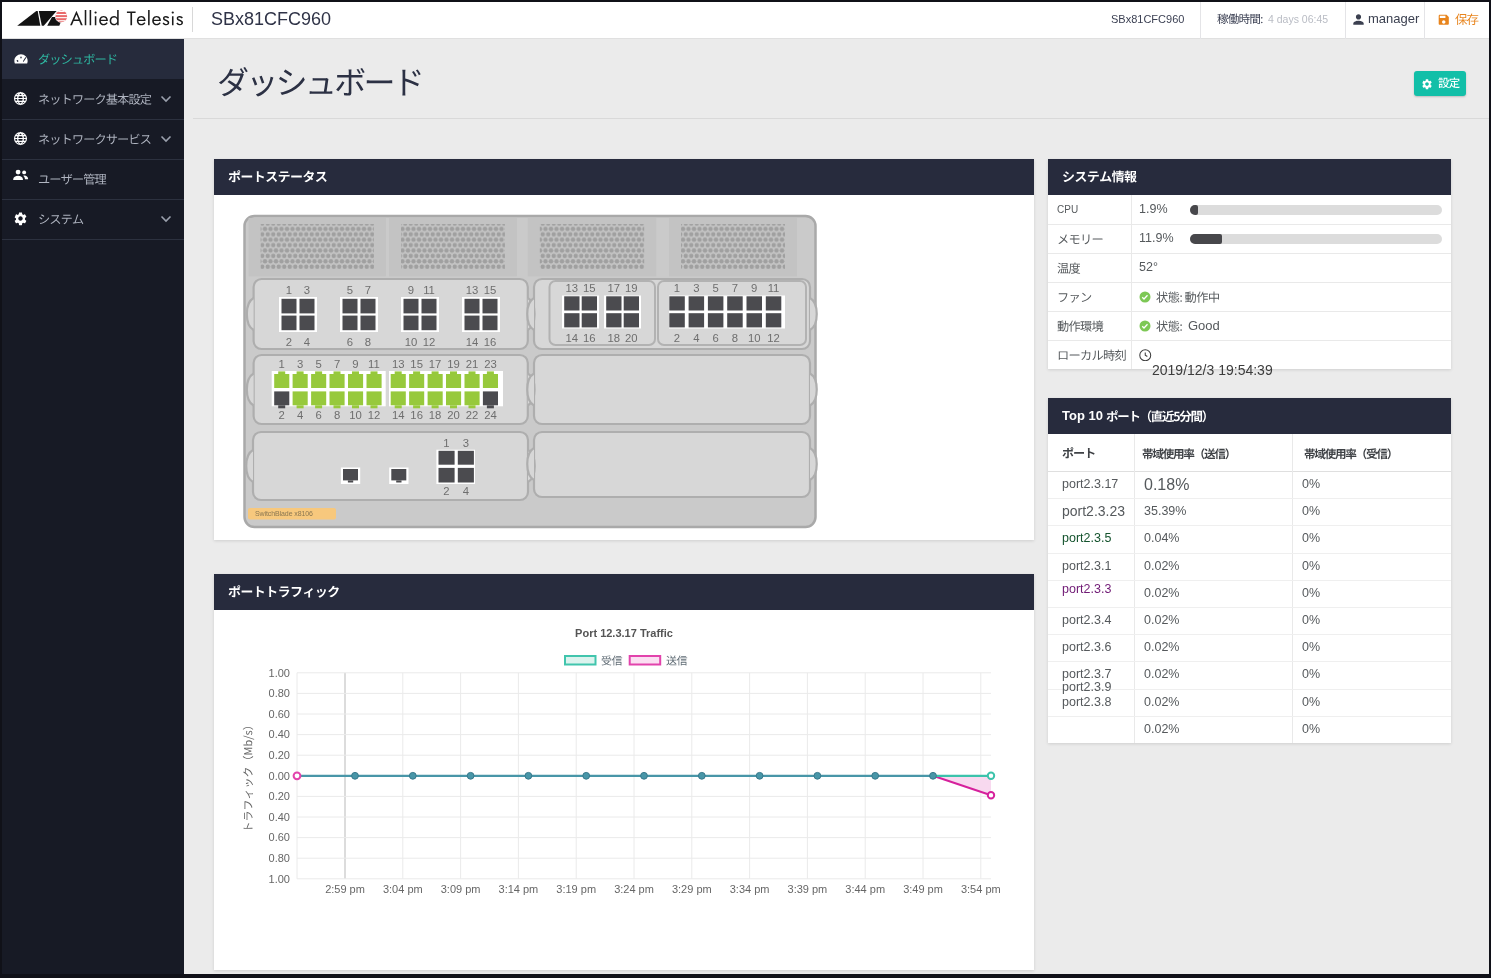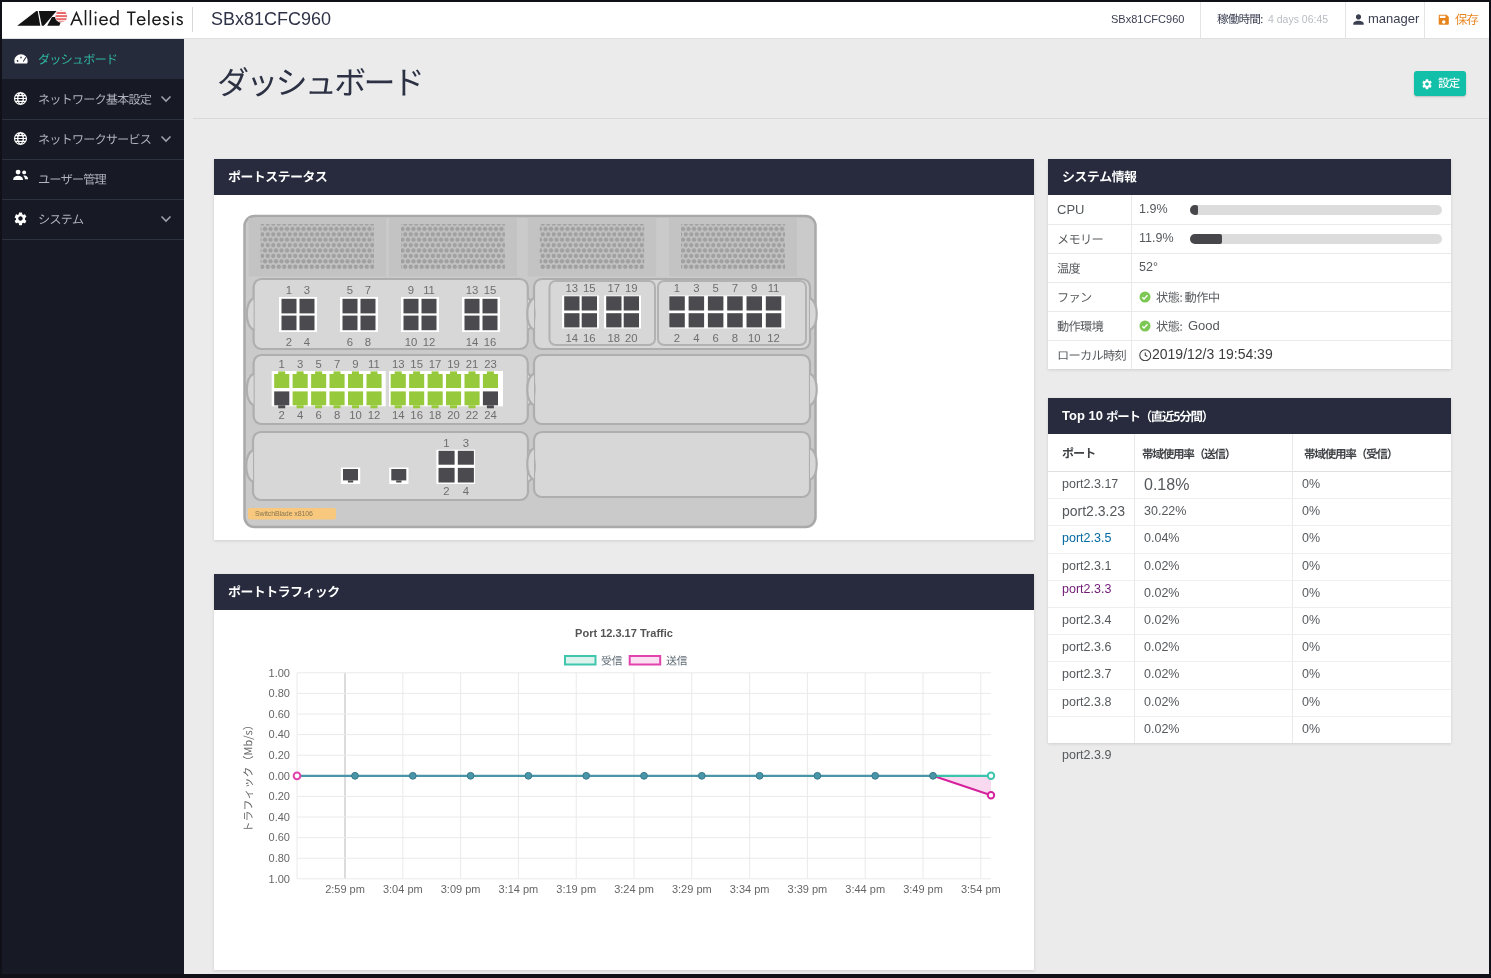--- a/index.html
+++ b/index.html
@@ -394,21 +394,21 @@
     <text x="222.9" y="285" font-size="11.3" fill="#6e6e6e" text-anchor="middle" font-family="Liberation Sans,sans-serif">4</text>
     <rect x="5" y="298" width="88" height="11.5" rx="2" fill="#f7c87d"></rect>
     <text x="12" y="306.3" font-size="7" letter-spacing="-0.1" fill="#8a7752" font-family="Liberation Sans,sans-serif">SwitchBlade x8106</text>
   </svg>
 <div class="abs" style="left:1048px;top:224px;width:403px;height:1px;background:#e9e9e9"></div>
 <div class="abs" style="left:1048px;top:253px;width:403px;height:1px;background:#e9e9e9"></div>
 <div class="abs" style="left:1048px;top:282px;width:403px;height:1px;background:#e9e9e9"></div>
 <div class="abs" style="left:1048px;top:311px;width:403px;height:1px;background:#e9e9e9"></div>
 <div class="abs" style="left:1048px;top:340px;width:403px;height:1px;background:#e9e9e9"></div>
 <div class="abs" style="left:1131px;top:195px;width:1px;height:174px;background:#e9e9e9"></div>
-<div class="abs" style="left:1057px;top:195px;height:29px;line-height:29px;font-size:13px;color:#55595c">CPU</div>
+<div class="abs" style="left:1057px;top:195px;height:29px;line-height:29px;font-size:10px;color:#55595c">CPU</div>
 <div style="position:absolute;left:1057.0px;top:232.5px;width:47px;height:15px;">
     <svg width="47" height="15" viewBox="0 0 47 15" style="position:absolute;left:0px;top:0px;overflow:visible">
       <g transform="translate(0,10.74) scale(0.012200,-0.012200)">
         <path d="M281 611 229 548C325 488 437 406 511 346C412 225 289 114 114 32L183 -30C357 60 481 179 575 292C661 218 737 147 811 62L874 131C803 208 717 286 627 360C694 457 744 567 777 655C785 676 799 710 810 728L718 760C714 738 705 706 698 686C668 601 627 506 562 413C483 474 367 556 281 611ZM1057.622950819672 426V342C1085.622950819672 344 1126.622950819672 346 1151.622950819672 346H1346.622950819672V120C1346.622950819672 38 1394.622950819672 -15 1545.622950819672 -15C1640.622950819672 -15 1736.622950819672 -11 1814.622950819672 -5L1819.622950819672 79C1733.622950819672 69 1651.622950819672 65 1556.622950819672 65C1464.622950819672 65 1429.622950819672 95 1429.622950819672 145V346H1768.622950819672C1790.622950819672 346 1826.622950819672 346 1849.622950819672 343V425C1827.622950819672 423 1787.622950819672 421 1766.622950819672 421H1429.622950819672V632H1689.622950819672C1724.622950819672 632 1747.622950819672 631 1771.622950819672 630V710C1749.622950819672 708 1721.622950819672 706 1689.622950819672 706C1615.622950819672 706 1284.622950819672 706 1213.622950819672 706C1179.622950819672 706 1150.622950819672 708 1123.622950819672 710V630C1150.622950819672 632 1179.622950819672 632 1213.622950819672 632H1346.622950819672V421H1151.622950819672C1125.622950819672 421 1084.622950819672 424 1057.622950819672 426ZM2661.245901639344 759H2567.245901639344C2570.245901639344 734 2572.245901639344 706 2572.245901639344 672C2572.245901639344 637 2572.245901639344 552 2572.245901639344 514C2572.245901639344 325 2560.245901639344 244 2489.245901639344 161C2427.245901639344 91 2342.245901639344 51 2250.245901639344 28L2315.245901639344 -41C2388.245901639344 -16 2488.245901639344 27 2553.245901639344 105C2625.245901639344 191 2658.245901639344 270 2658.245901639344 510C2658.245901639344 548 2658.245901639344 632 2658.245901639344 672C2658.245901639344 706 2659.245901639344 734 2661.245901639344 759ZM2197.245901639344 751H2106.245901639344C2108.245901639344 732 2110.245901639344 697 2110.245901639344 679C2110.245901639344 649 2110.245901639344 388 2110.245901639344 346C2110.245901639344 316 2107.245901639344 284 2105.245901639344 269H2197.245901639344C2195.245901639344 287 2193.245901639344 320 2193.245901639344 345C2193.245901639344 387 2193.245901639344 649 2193.245901639344 679C2193.245901639344 703 2195.245901639344 732 2197.245901639344 751ZM2929.868852459016 433V335C2960.868852459016 338 3013.868852459016 340 3068.868852459016 340C3143.868852459016 340 3542.868852459016 340 3617.868852459016 340C3662.868852459016 340 3704.868852459016 336 3724.868852459016 335V433C3702.868852459016 431 3666.868852459016 428 3616.868852459016 428C3542.868852459016 428 3142.868852459016 428 3068.868852459016 428C3012.868852459016 428 2959.868852459016 431 2929.868852459016 433Z" fill="#55595c"></path>
       </g>
     </svg>
   </div>
 <div style="position:absolute;left:1057.0px;top:261.5px;width:24px;height:15px;">
     <svg width="24" height="15" viewBox="0 0 24 15" style="position:absolute;left:0px;top:0px;overflow:visible">
       <g transform="translate(0,10.74) scale(0.012200,-0.012200)">
@@ -464,21 +464,21 @@
       <g transform="translate(0,10.74) scale(0.012200,-0.012200)">
         <path d="M741 774C785 719 836 642 860 596L920 634C896 680 843 752 798 806ZM49 674C96 615 152 537 175 486L237 528C212 577 155 653 106 709ZM589 838V605L588 545H356V471H583C568 306 512 120 327 -30C347 -43 373 -63 388 -78C539 47 609 197 640 344C695 156 782 6 918 -78C930 -59 955 -30 973 -16C816 70 723 252 675 471H951V545H662L663 605V838ZM32 194 76 130C127 176 188 234 247 290V-78H321V841H247V382C168 309 86 237 32 194ZM1264.016393442623 143V20C1264.016393442623 -52 1290.016393442623 -70 1394.016393442623 -70C1416.016393442623 -70 1571.016393442623 -70 1593.016393442623 -70C1674.016393442623 -70 1696.016393442623 -46 1704.016393442623 59C1684.016393442623 63 1656.016393442623 73 1640.016393442623 84C1636.016393442623 4 1628.016393442623 -8 1586.016393442623 -8C1552.016393442623 -8 1424.016393442623 -8 1400.016393442623 -8C1346.016393442623 -8 1336.016393442623 -3 1336.016393442623 21V143ZM1681.016393442623 123C1752.016393442623 72 1827.016393442623 -4 1858.016393442623 -60L1921.016393442623 -21C1888.016393442623 36 1811.016393442623 109 1740.016393442623 158ZM1139.016393442623 147C1115.016393442623 82 1068.016393442623 15 998.016393442623 -22L1057.016393442623 -64C1132.016393442623 -21 1175.016393442623 51 1203.016393442623 124ZM1070.016393442623 581V188H1138.016393442623V320H1355.016393442623V262C1355.016393442623 251 1352.016393442623 248 1340.016393442623 248C1328.016393442623 248 1292.016393442623 248 1250.016393442623 248C1259.016393442623 233 1268.016393442623 211 1272.016393442623 193C1327.016393442623 193 1365.016393442623 193 1388.016393442623 202L1350.016393442623 167C1409.016393442623 140 1478.016393442623 96 1511.016393442623 61L1559.016393442623 108C1526.016393442623 143 1458.016393442623 184 1400.016393442623 207C1419.016393442623 217 1424.016393442623 233 1424.016393442623 262V581ZM1355.016393442623 527V472H1138.016393442623V527ZM1138.016393442623 424H1355.016393442623V369H1138.016393442623ZM1792.016393442623 806C1743.016393442623 778 1657.016393442623 749 1575.016393442623 726V832H1505.016393442623V623C1505.016393442623 550 1529.016393442623 530 1623.016393442623 530C1643.016393442623 530 1775.016393442623 530 1796.016393442623 530C1869.016393442623 530 1890.016393442623 555 1898.016393442623 654C1878.016393442623 658 1851.016393442623 668 1836.016393442623 678C1831.016393442623 603 1825.016393442623 593 1789.016393442623 593C1761.016393442623 593 1650.016393442623 593 1629.016393442623 593C1582.016393442623 593 1575.016393442623 597 1575.016393442623 623V671C1668.016393442623 693 1774.016393442623 724 1848.016393442623 760ZM1803.016393442623 476C1750.016393442623 447 1661.016393442623 417 1575.016393442623 394V507H1505.016393442623V281C1505.016393442623 207 1529.016393442623 187 1624.016393442623 187C1644.016393442623 187 1779.016393442623 187 1800.016393442623 187C1874.016393442623 187 1894.016393442623 213 1903.016393442623 314C1883.016393442623 318 1856.016393442623 328 1840.016393442623 339C1837.016393442623 262 1830.016393442623 250 1793.016393442623 250C1765.016393442623 250 1651.016393442623 250 1630.016393442623 250C1582.016393442623 250 1575.016393442623 255 1575.016393442623 282V338C1672.016393442623 361 1782.016393442623 393 1859.016393442623 429ZM1011.016393442623 694 1015.016393442623 633 1396.016393442623 649C1408.016393442623 632 1419.016393442623 616 1426.016393442623 602L1483.016393442623 635C1458.016393442623 683 1399.016393442623 749 1345.016393442623 794L1291.016393442623 765C1311.016393442623 747 1332.016393442623 726 1351.016393442623 704L1162.016393442623 698C1190.016393442623 736 1220.016393442623 782 1246.016393442623 823L1172.016393442623 845C1153.016393442623 801 1120.016393442623 741 1089.016393442623 696ZM2057.032786885246 390C2093.032786885246 390 2123.032786885246 418 2123.032786885246 460C2123.032786885246 501 2093.032786885246 530 2057.032786885246 530C2020.032786885246 530 1991.032786885246 501 1991.032786885246 460C1991.032786885246 418 2020.032786885246 390 2057.032786885246 390ZM2057.032786885246 -13C2093.032786885246 -13 2123.032786885246 15 2123.032786885246 56C2123.032786885246 98 2093.032786885246 126 2057.032786885246 126C2020.032786885246 126 1991.032786885246 98 1991.032786885246 56C1991.032786885246 15 2020.032786885246 -13 2057.032786885246 -13Z" fill="#55595c"></path>
       </g>
     </svg>
   </div>
 <div class="abs" style="left:1188px;top:311px;height:29px;line-height:29px;font-size:13px;color:#55595c">Good</div>
 <svg class="abs" style="left:1139px;top:348.5px" width="12.5" height="12.5" viewBox="0 0 24 24">
 <circle cx="12" cy="12" r="10.5" fill="none" stroke="#3c3c3c" stroke-width="2"></circle>
 <path d="M12 6.5V12l4 2.5" fill="none" stroke="#3c3c3c" stroke-width="2"></path>
   </svg>
-<div class="abs" style="left:1152px;top:340px;height:26px;line-height:29px;font-size:14px;color:#3c3c3c">2019/12/3 19:54:39</div>
+<div class="abs" style="left:1152px;top:356px;height:26px;line-height:29px;font-size:14px;color:#3c3c3c">2019/12/3 19:54:39</div>
 <div class="abs" style="left:1048px;top:434px;width:403px;height:37px"></div>
 <div class="abs" style="left:1062px;top:434px;height:37px;line-height:37px"></div>
 <div style="position:absolute;left:1062.0px;top:447.4px;width:35px;height:14px;">
     <svg width="35" height="14" viewBox="0 0 35 14" style="position:absolute;left:0px;top:0px;overflow:visible">
       <g transform="translate(0,10.56) scale(0.012000,-0.012000)">
         <path d="M775 750C775 780 800 804 830 804C860 804 884 780 884 750C884 720 860 696 830 696C800 696 775 720 775 750ZM714 750C714 686 766 634 830 634C894 634 945 686 945 750C945 814 894 866 830 866C766 866 714 814 714 750ZM341 359 228 412C187 328 107 218 40 154L148 80C203 139 295 270 341 359ZM771 415 662 356C710 295 781 174 824 88L942 152C902 225 822 351 771 415ZM86 630V497C114 500 153 501 183 501H437C437 453 437 136 436 99C435 73 425 63 399 63C375 63 331 67 288 75L300 -49C351 -55 409 -58 463 -58C534 -58 567 -22 567 36C567 120 567 419 567 501H801C828 501 867 500 899 498V629C872 625 828 622 800 622H567V702C567 727 574 775 576 789H428C432 772 437 728 437 702V622H183C151 622 116 626 86 630ZM1017.0 463V306C1054.0 308 1121.0 311 1178.0 311C1295.0 311 1625.0 311 1715.0 311C1757.0 311 1808.0 307 1832.0 306V463C1806.0 461 1762.0 457 1715.0 457C1625.0 457 1296.0 457 1178.0 457C1126.0 457 1053.0 460 1017.0 463ZM2164.0 96C2164.0 56 2160.0 -4 2154.0 -44H2310.0C2306.0 -3 2301.0 67 2301.0 96V379C2409.0 342 2559.0 284 2662.0 230L2719.0 368C2627.0 413 2435.0 484 2301.0 523V671C2301.0 712 2306.0 756 2310.0 791H2154.0C2161.0 756 2164.0 706 2164.0 671C2164.0 586 2164.0 172 2164.0 96Z" fill="#3f4246"></path>
       </g>
     </svg>
   </div>
 <div style="position:absolute;left:1142.1px;top:447.9px;width:95px;height:14px;">
@@ -496,24 +496,24 @@
     </svg>
   </div>
 <div class="abs" style="left:1048px;top:471px;width:403px;height:1px;background:#dfdfdf"></div>
 <div class="abs" style="left:1134px;top:434px;width:1px;height:309px;background:#e9e9e9"></div>
 <div class="abs" style="left:1292px;top:434px;width:1px;height:309px;background:#e9e9e9"></div>
 <div class="abs" style="left:1062px;top:471.0px;height:27px;line-height:27px;font-size:12.5px;color:#55595c">port2.3.17</div>
 <div class="abs" style="left:1144px;top:471.0px;height:27px;line-height:27px;font-size:16px;color:#55595c">0.18%</div>
 <div class="abs" style="left:1302px;top:471.0px;height:27px;line-height:27px;font-size:12.5px;color:#55595c">0%</div>
 <div class="abs" style="left:1048px;top:498.2px;width:403px;height:1px;background:#efefef"></div>
 <div class="abs" style="left:1062px;top:498.2px;height:27px;line-height:27px;font-size:14px;color:#55595c">port2.3.23</div>
-<div class="abs" style="left:1144px;top:498.2px;height:27px;line-height:27px;font-size:12.5px;color:#55595c">30.22%</div>
+<div class="abs" style="left:1144px;top:498.2px;height:27px;line-height:27px;font-size:12.5px;color:#55595c">35.39%</div>
 <div class="abs" style="left:1302px;top:498.2px;height:27px;line-height:27px;font-size:12.5px;color:#55595c">0%</div>
 <div class="abs" style="left:1048px;top:525.4px;width:403px;height:1px;background:#efefef"></div>
-<div class="abs" style="left:1062px;top:525.4px;height:16px;line-height:27px;font-size:12.5px;color:#0369a1">port2.3.5</div>
+<div class="abs" style="left:1062px;top:525.4px;height:16px;line-height:27px;font-size:12.5px;color:#14532d">port2.3.5</div>
 <div class="abs" style="left:1144px;top:525.4px;height:27px;line-height:27px;font-size:12.5px;color:#55595c">0.04%</div>
 <div class="abs" style="left:1302px;top:525.4px;height:27px;line-height:27px;font-size:12.5px;color:#55595c">0%</div>
 <div class="abs" style="left:1048px;top:552.6px;width:403px;height:1px;background:#efefef"></div>
 <div class="abs" style="left:1062px;top:552.6px;height:27px;line-height:27px;font-size:12.5px;color:#55595c">port2.3.1</div>
 <div class="abs" style="left:1144px;top:552.6px;height:27px;line-height:27px;font-size:12.5px;color:#55595c">0.02%</div>
 <div class="abs" style="left:1302px;top:552.6px;height:27px;line-height:27px;font-size:12.5px;color:#55595c">0%</div>
 <div class="abs" style="left:1048px;top:579.8px;width:403px;height:1px;background:#efefef"></div>
 <div class="abs" style="left:1062px;top:576px;height:27px;line-height:27px;font-size:12.5px;color:#701a75">port2.3.3</div>
 <div class="abs" style="left:1144px;top:579.8px;height:27px;line-height:27px;font-size:12.5px;color:#55595c">0.02%</div>
 <div class="abs" style="left:1302px;top:579.8px;height:27px;line-height:27px;font-size:12.5px;color:#55595c">0%</div>
@@ -527,21 +527,21 @@
 <div class="abs" style="left:1302px;top:634.2px;height:27px;line-height:27px;font-size:12.5px;color:#55595c">0%</div>
 <div class="abs" style="left:1048px;top:661.4px;width:403px;height:1px;background:#efefef"></div>
 <div class="abs" style="left:1062px;top:661.4px;height:31px;line-height:27px;font-size:12.5px;color:#55595c">port2.3.7</div>
 <div class="abs" style="left:1144px;top:661.4px;height:27px;line-height:27px;font-size:12.5px;color:#55595c">0.02%</div>
 <div class="abs" style="left:1302px;top:661.4px;height:27px;line-height:27px;font-size:12.5px;color:#55595c">0%</div>
 <div class="abs" style="left:1048px;top:688.6px;width:403px;height:1px;background:#efefef"></div>
 <div class="abs" style="left:1062px;top:688.6px;height:27px;line-height:27px;font-size:12.5px;color:#55595c">port2.3.8</div>
 <div class="abs" style="left:1144px;top:688.6px;height:27px;line-height:27px;font-size:12.5px;color:#55595c">0.02%</div>
 <div class="abs" style="left:1302px;top:688.6px;height:27px;line-height:27px;font-size:12.5px;color:#55595c">0%</div>
 <div class="abs" style="left:1048px;top:715.8px;width:403px;height:1px;background:#efefef"></div>
-<div class="abs" style="left:1062px;top:742px;height:27px;line-height:27px;font-size:12.5px;color:#55595c">port2.3.9</div>
+<div class="abs" style="left:1062px;top:674px;height:27px;line-height:27px;font-size:12.5px;color:#55595c">port2.3.9</div>
 <div class="abs" style="left:1144px;top:715.8px;height:27px;line-height:27px;font-size:12.5px;color:#55595c">0.02%</div>
 <div class="abs" style="left:1302px;top:715.8px;height:27px;line-height:27px;font-size:12.5px;color:#55595c">0%</div>
 <svg class="abs" style="left:214px;top:610px" width="820" height="360" viewBox="0 0 820 360">
     <line x1="131.0" y1="62.8" x2="131.0" y2="268.8" stroke="#b9b9b9" stroke-width="1"></line>
     <line x1="188.8" y1="62.8" x2="188.8" y2="268.8" stroke="#eaeaea" stroke-width="1"></line>
     <line x1="246.6" y1="62.8" x2="246.6" y2="268.8" stroke="#eaeaea" stroke-width="1"></line>
     <line x1="304.4" y1="62.8" x2="304.4" y2="268.8" stroke="#eaeaea" stroke-width="1"></line>
     <line x1="362.2" y1="62.8" x2="362.2" y2="268.8" stroke="#eaeaea" stroke-width="1"></line>
     <line x1="420.0" y1="62.8" x2="420.0" y2="268.8" stroke="#eaeaea" stroke-width="1"></line>
     <line x1="477.8" y1="62.8" x2="477.8" y2="268.8" stroke="#eaeaea" stroke-width="1"></line>

